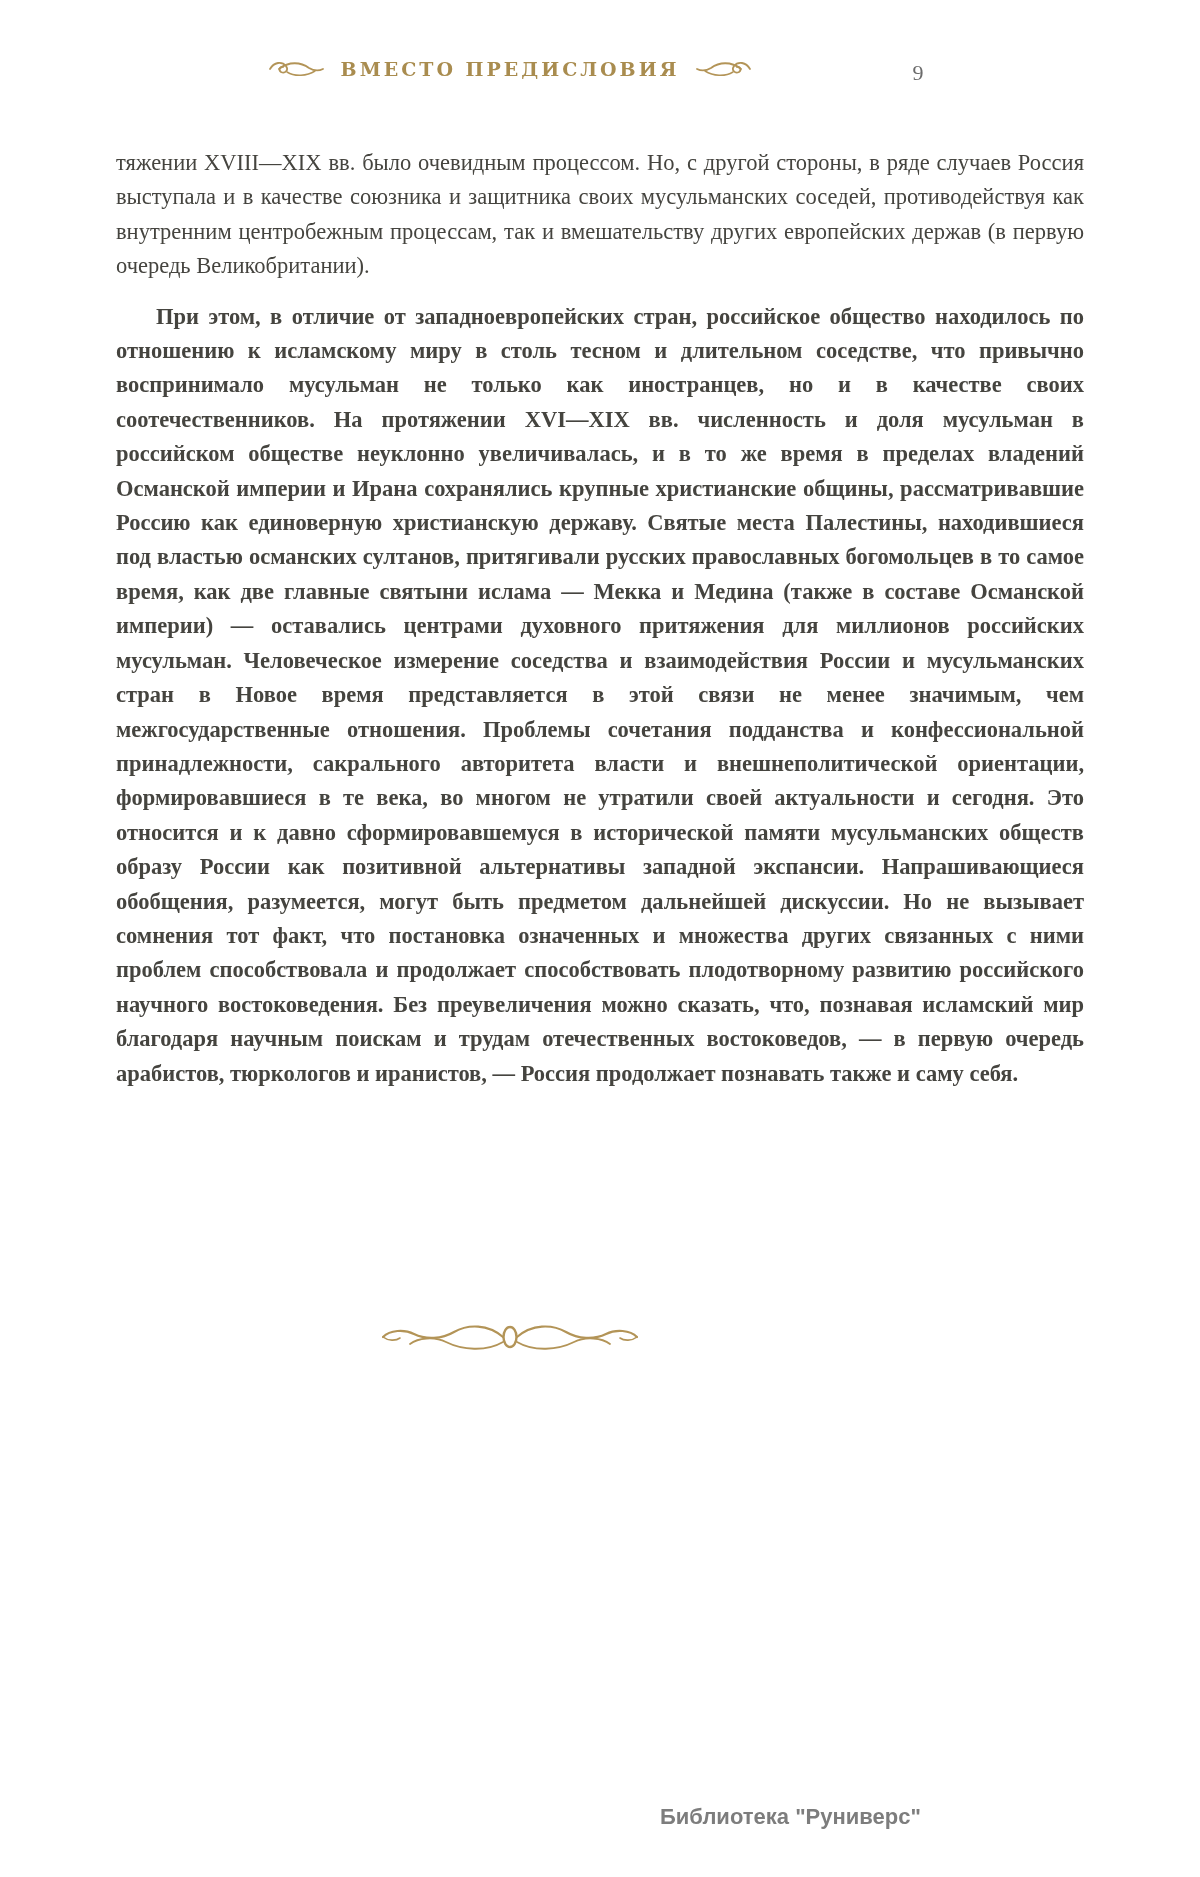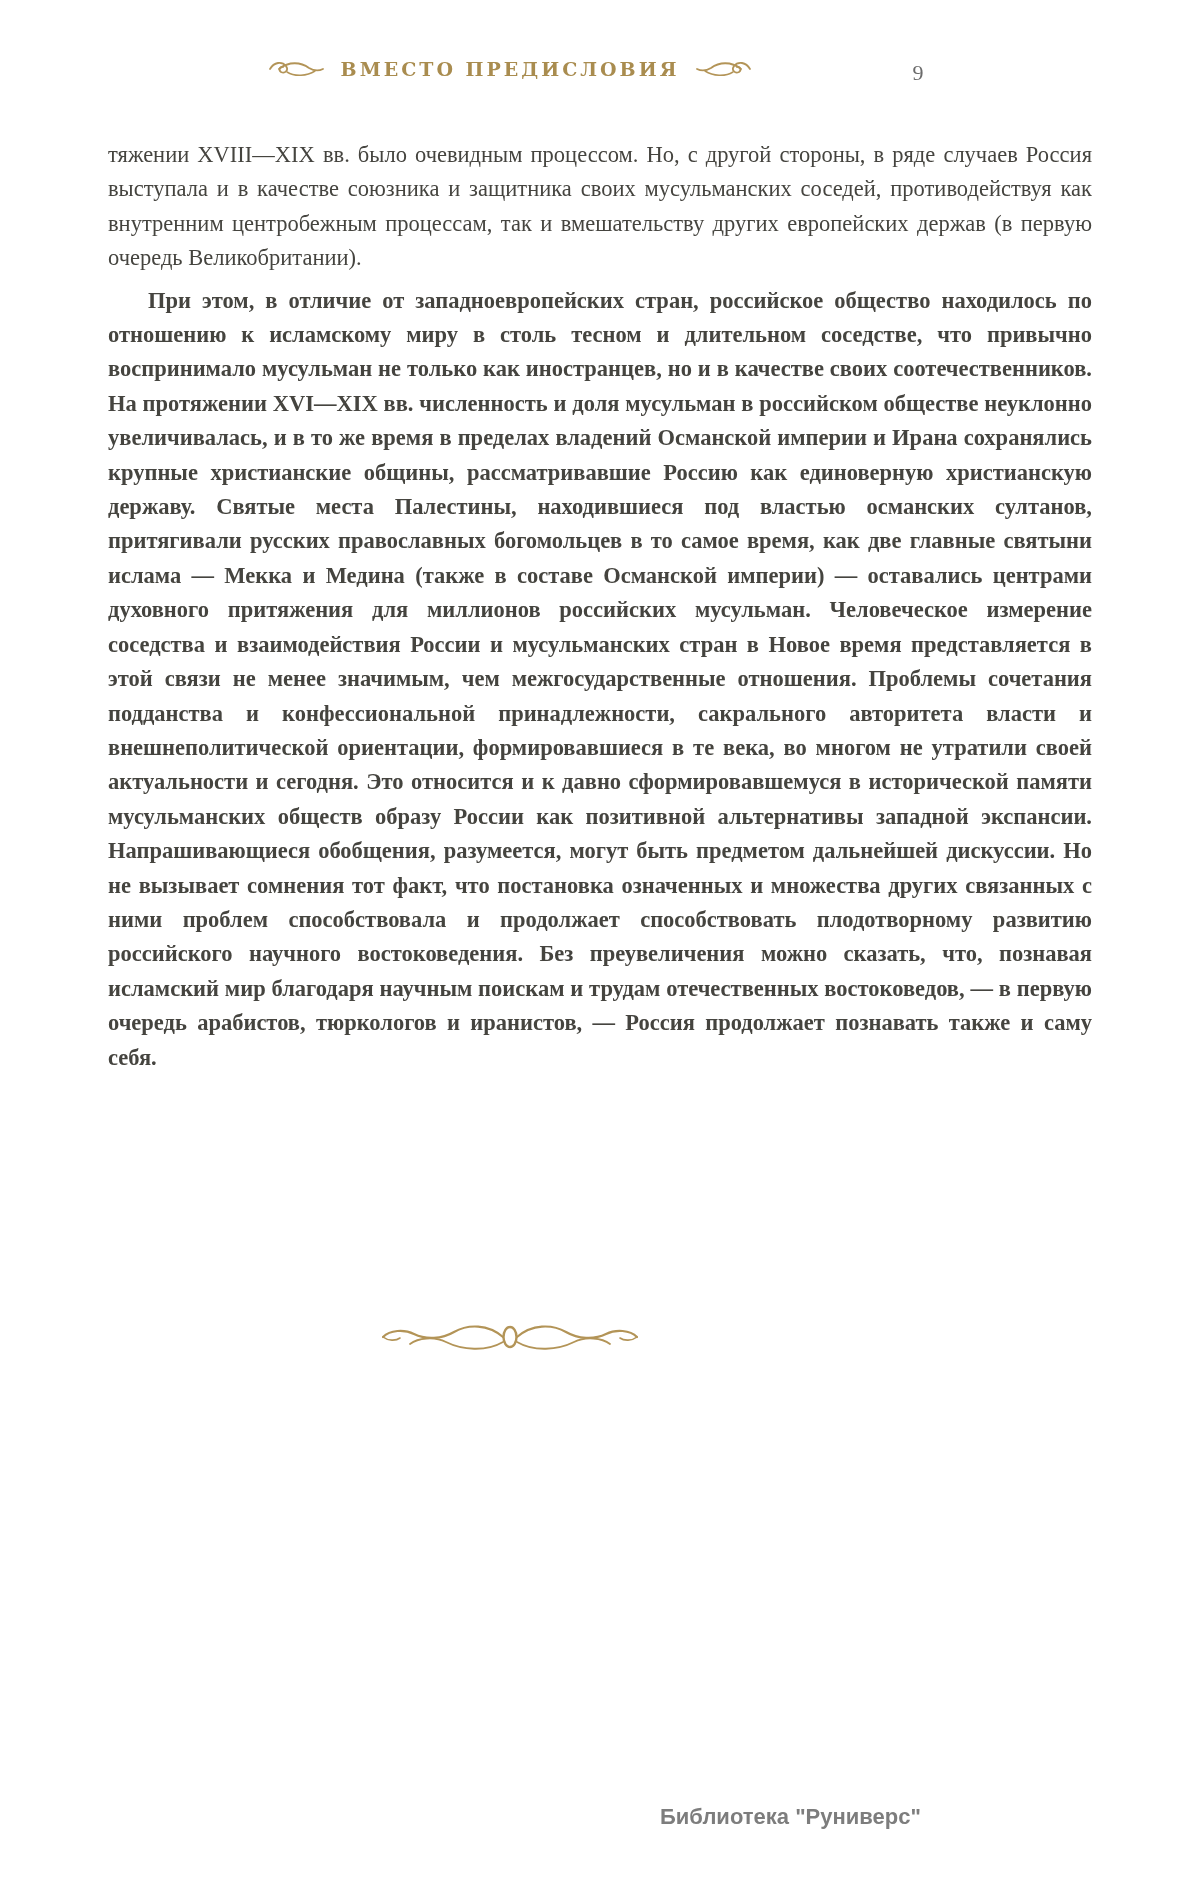--- a/index.html
+++ b/index.html
@@ -56,21 +56,21 @@
   .page-body {
     position: absolute;
     top: 130px;
     left: 100px;
     width: 1000px;
     font-size: 22.5px;
     line-height: 34.4px;
     text-align: justify;
     color: #45443f;
   }
-  .para { margin: 8px; }
+  .para { margin: 16px; }
   .para.indent { text-indent: 40px; font-weight: bold; }
   .divider {
     position: absolute;
     top: 1316px;
     left: 0;
     width: 1020px;
     display: flex;
     justify-content: center;
   }
   .page-footer {

